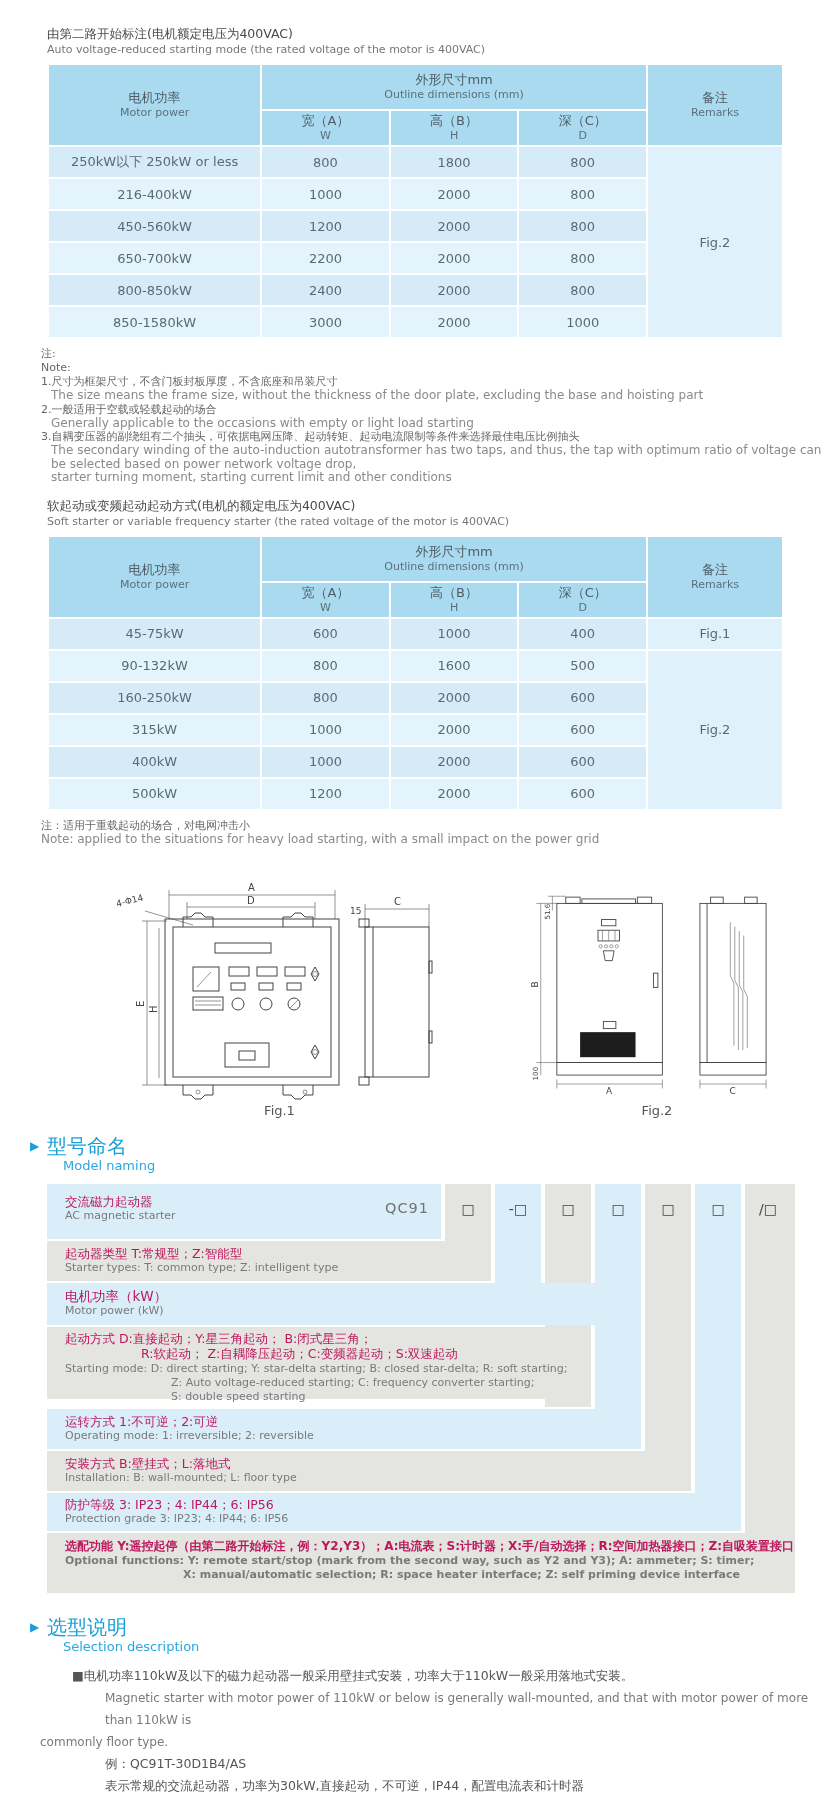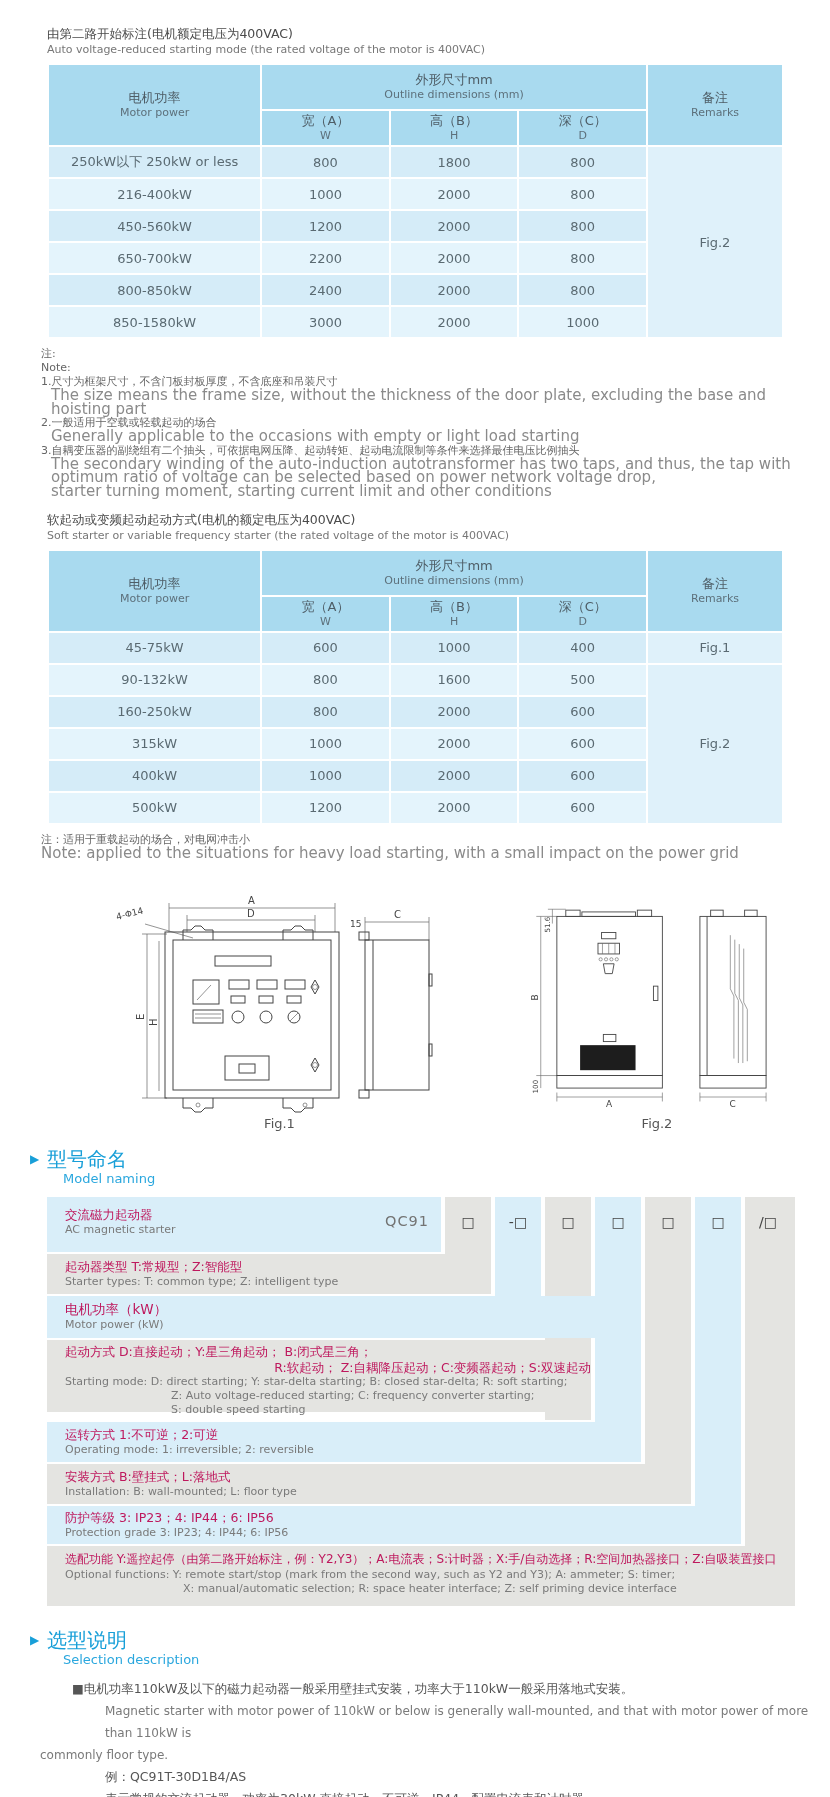--- a/index.html
+++ b/index.html
@@ -16,21 +16,21 @@
   table.dim .hen{font-size:11px;color:#5d707b;line-height:14px;}
   table.dim thead tr.h1 th{height:44px;}
   table.dim thead tr.h2 th{height:34px;}
   table.dim tbody td{height:30px;font-size:13px;color:#5a6a72;}
   tr.r-odd td{background:#d5ecf8;}
   tr.r-even td{background:#e4f4fc;}
   td.remark-cell{background:#dff1fa !important;font-size:13px;color:#5a6a72;}
 
   .notes{margin-top:8px;margin-left:-6px;}
   .n-zh{font-size:11px;color:#666;line-height:14px;}
-  .n-en{font-size:15px;color:#8a8a8a;line-height:13.6px;padding-left:10px;}
+  .n-en{font-size:12px;color:#8a8a8a;line-height:13.6px;padding-left:10px;}
 
   .note2{margin-top:8px;margin-left:-6px;}
 
   .figures{display:flex;margin-top:26px;margin-left:60px;}
   .figure{display:flex;flex-direction:column;align-items:center;}
   .fig-caption{font-size:13px;color:#555;margin-top:2px;}
   svg .ln{stroke:#444;stroke-width:1;fill:none;}
   svg .thin{stroke:#666;stroke-width:0.7;fill:none;}
   svg text{fill:#444;font-family:"DejaVu Sans",sans-serif;}
 
@@ -418,21 +418,21 @@
     <div class="nrow blue" style="top:99px;height:42px;width:552px;">
       <div class="pad" style="padding-top:6px;">
         <div class="nl-zh" style="font-size:13.5px;">电机功率（kW）</div>
         <div class="nl-en">Motor power (kW)</div>
       </div>
     </div>
 
     <div class="nrow gray" style="top:143px;height:72px;width:544px;">
       <div class="pad" style="padding-top:4px;">
         <div class="nl-zh">起动方式 D:直接起动；Y:星三角起动；  B:闭式星三角；</div>
-        <div class="nl-zh" style="padding-left:76px;text-align:right;">R:软起动；  Z:自耦降压起动；C:变频器起动；S:双速起动</div>
+        <div class="nl-zh" style="padding-left:76px;">R:软起动；  Z:自耦降压起动；C:变频器起动；S:双速起动</div>
         <div class="nl-en">Starting mode: D: direct starting; Y: star-delta starting; B: closed star-delta; R: soft starting;</div>
         <div class="nl-en" style="padding-left:106px;">Z: Auto voltage-reduced starting; C: frequency converter starting;</div>
         <div class="nl-en" style="padding-left:106px;">S: double speed starting</div>
       </div>
     </div>
 
     <div class="nrow blue" style="top:225px;height:40px;width:594px;">
       <div class="pad">
         <div class="nl-zh">运转方式 1:不可逆；2:可逆</div>
         <div class="nl-en">Operating mode: 1: irreversible; 2: reversible</div>
@@ -446,21 +446,21 @@
       </div>
     </div>
 
     <div class="nrow blue" style="top:309px;height:38px;width:694px;">
       <div class="pad" style="padding-top:4px;">
         <div class="nl-zh">防护等级  3: IP23；4: IP44；6: IP56</div>
         <div class="nl-en">Protection grade  3: IP23;  4: IP44;  6: IP56</div>
       </div>
     </div>
 
-    <div class="nrow gray" style="top:349px;height:60px;width:748px;">
+    <div class="nrow gray" style="top:349px;height:60px;width:748px;font-weight:bold;">
       <div class="pad" style="padding-top:6px;">
         <div class="nl-zh" style="font-size:12px;">选配功能  Y:遥控起停（由第二路开始标注，例：Y2,Y3）；A:电流表；S:计时器；X:手/自动选择；R:空间加热器接口；Z:自吸装置接口</div>
         <div class="nl-en">Optional functions: Y: remote start/stop (mark from the second way, such as Y2 and Y3); A: ammeter; S: timer;</div>
         <div class="nl-en" style="padding-left:118px;">X: manual/automatic selection; R: space heater interface; Z: self priming device interface</div>
       </div>
     </div>
   </div>
 
   <div class="sel-block">
     <div class="head-row" style="margin-top:0;">

